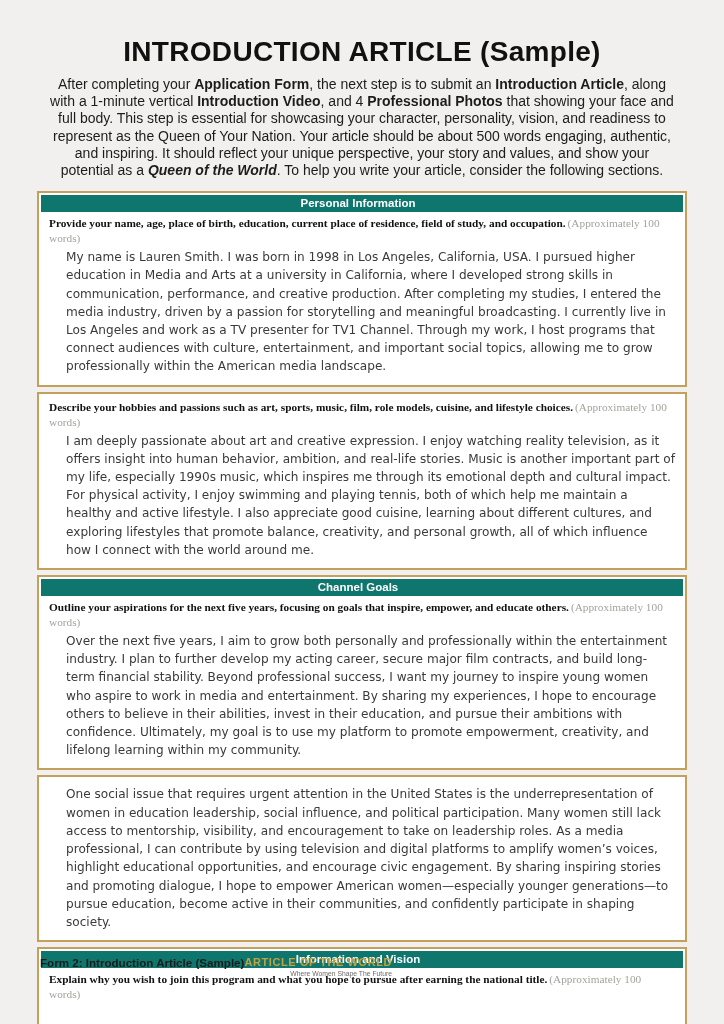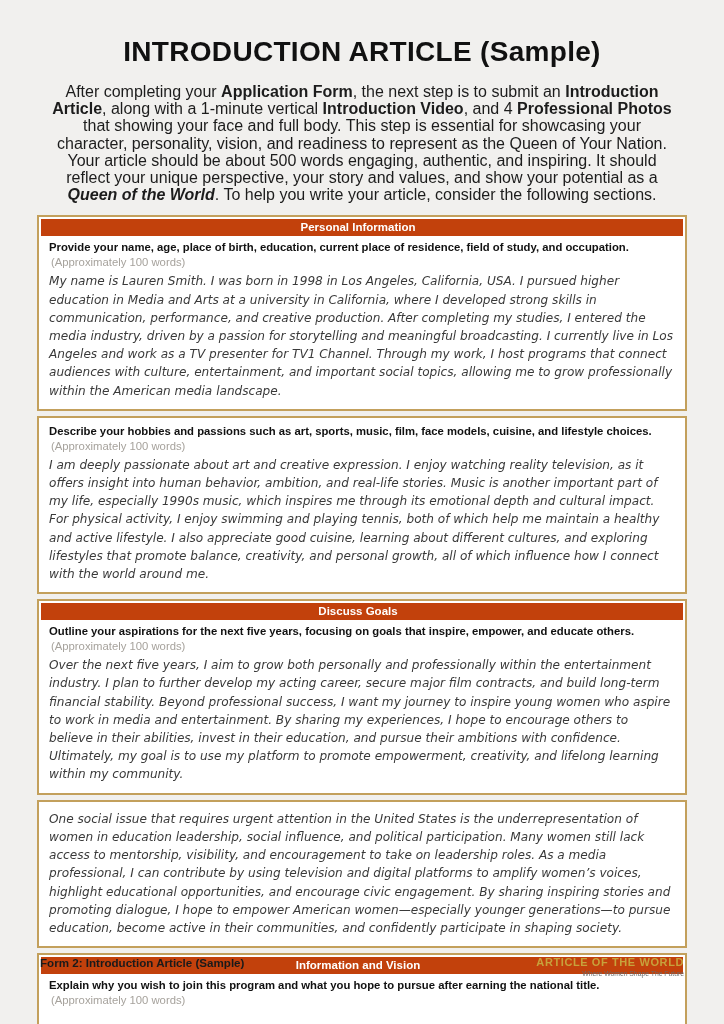--- a/index.html
+++ b/index.html
@@ -21,72 +21,72 @@
   .doc-title {
     text-align: center;
     font-size: 28px;
     font-weight: 800;
     letter-spacing: 0.3px;
     color: #111111;
     margin-bottom: 8px;
   }
   .intro {
     width: 625px;
-    margin: 15px auto 12px auto;
+    margin: 8px auto 12px auto;
     text-align: center;
-    font-size: 16px;
+    font-size: 14px;
     line-height: 17.2px;
     color: #1c1c1c;
   }
   .b { font-weight: bold; }
   .bi { font-weight: bold; font-style: italic; }
   .box {
     margin: 0 37px 5px 37px;
     border: 2px solid #c3a05c;
     background: #ffffff;
     padding: 2px;
   }
   .box-header {
-    background: #c2410c;
+    background: #0f766e;
     color: #ffffff;
     text-align: center;
     font-size: 11.5px;
     font-weight: bold;
     padding: 2px 8px 3px 0;
   }
   .box-content {
     padding: 4px 8px 7px 8px;
   }
   .prompt {
     font-size: 11.3px;
     font-weight: bold;
     color: #111111;
     line-height: 15px;
+    font-family: Liberation Serif, serif;
   }
   .note {
     font-weight: normal;
     color: #a6a29c;
     margin-left: 2px;
   }
   .answer {
     margin-top: 2px;
     font-family: "DejaVu Sans", cursive;
-    font-style: italic;
     font-size: 12.1px;
     line-height: 18.2px;
     color: #3a3a3a;
+    margin-left: 17px;
   }
   .box.tall .box-content { min-height: 133px; }
   .bottom-row {
     position: absolute;
     left: 40px;
     right: 40px;
     top: 956px;
     display: flex;
-    justify-content: space-between;
     align-items: flex-start;
   }
   .form-label {
     font-size: 11.6px;
     font-weight: bold;
     color: #1a1a1a;
   }
   .logo { text-align: right; }
   .logo-title {
     font-size: 11px;
@@ -114,28 +114,28 @@
       <span>Personal Information</span>
     </div>
     <div class="box-content">
       <p class="prompt"><span>Provide your name, age, place of birth, education, current place of residence, field of study, and occupation.</span><span class="note">(Approximately 100 words)</span></p>
       <p class="answer">My name is Lauren Smith. I was born in 1998 in Los Angeles, California, USA. I pursued higher education in Media and Arts at a university in California, where I developed strong skills in communication, performance, and creative production. After completing my studies, I entered the media industry, driven by a passion for storytelling and meaningful broadcasting. I currently live in Los Angeles and work as a TV presenter for TV1 Channel. Through my work, I host programs that connect audiences with culture, entertainment, and important social topics, allowing me to grow professionally within the American media landscape.</p>
     </div>
   </section>
 
   <section class="box">
     <div class="box-content">
-      <p class="prompt"><span>Describe your hobbies and passions such as art, sports, music, film, face models, cuisine, and lifestyle choices.</span><span class="note">(Approximately 100 words)</span></p>
+      <p class="prompt"><span>Describe your hobbies and passions such as art, sports, music, film, role models, cuisine, and lifestyle choices.</span><span class="note">(Approximately 100 words)</span></p>
       <p class="answer">I am deeply passionate about art and creative expression. I enjoy watching reality television, as it offers insight into human behavior, ambition, and real-life stories. Music is another important part of my life, especially 1990s music, which inspires me through its emotional depth and cultural impact. For physical activity, I enjoy swimming and playing tennis, both of which help me maintain a healthy and active lifestyle. I also appreciate good cuisine, learning about different cultures, and exploring lifestyles that promote balance, creativity, and personal growth, all of which influence how I connect with the world around me.</p>
     </div>
   </section>
 
   <section class="box">
     <div class="box-header">
-      <span>Discuss Goals</span>
+      <span>Channel Goals</span>
     </div>
     <div class="box-content">
       <p class="prompt"><span>Outline your aspirations for the next five years, focusing on goals that inspire, empower, and educate others.</span><span class="note">(Approximately 100 words)</span></p>
       <p class="answer">Over the next five years, I aim to grow both personally and professionally within the entertainment industry. I plan to further develop my acting career, secure major film contracts, and build long-term financial stability. Beyond professional success, I want my journey to inspire young women who aspire to work in media and entertainment. By sharing my experiences, I hope to encourage others to believe in their abilities, invest in their education, and pursue their ambitions with confidence. Ultimately, my goal is to use my platform to promote empowerment, creativity, and lifelong learning within my community.</p>
     </div>
   </section>
 
   <section class="box">
     <div class="box-content">
       <p class="answer">One social issue that requires urgent attention in the United States is the underrepresentation of women in education leadership, social influence, and political participation. Many women still lack access to mentorship, visibility, and encouragement to take on leadership roles. As a media professional, I can contribute by using television and digital platforms to amplify women’s voices, highlight educational opportunities, and encourage civic engagement. By sharing inspiring stories and promoting dialogue, I hope to empower American women—especially younger generations—to pursue education, become active in their communities, and confidently participate in shaping society.</p>

